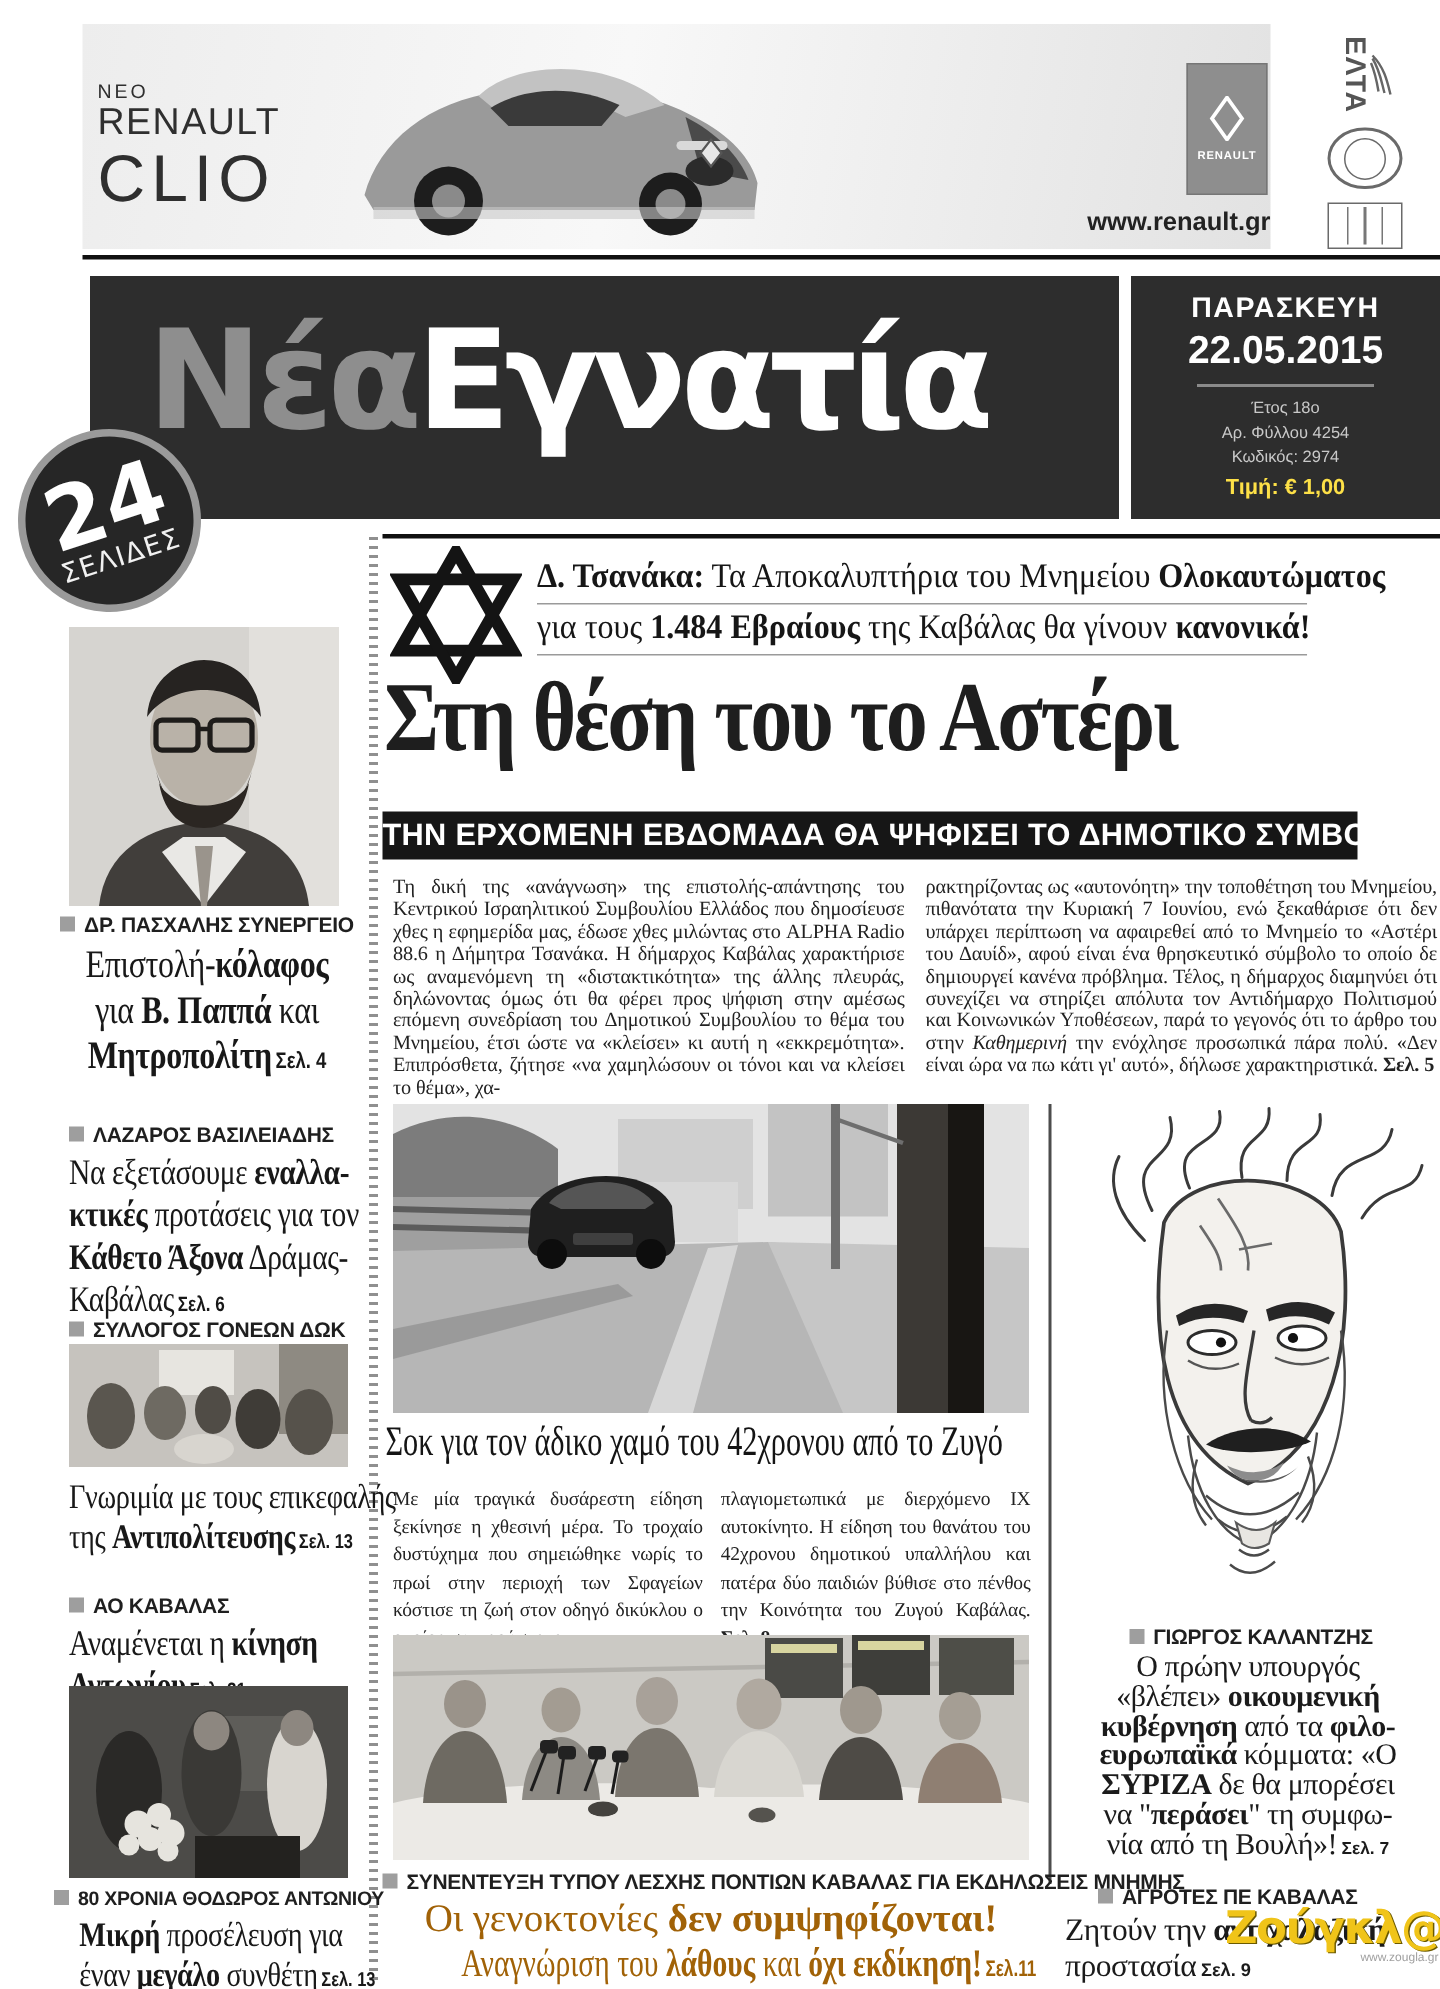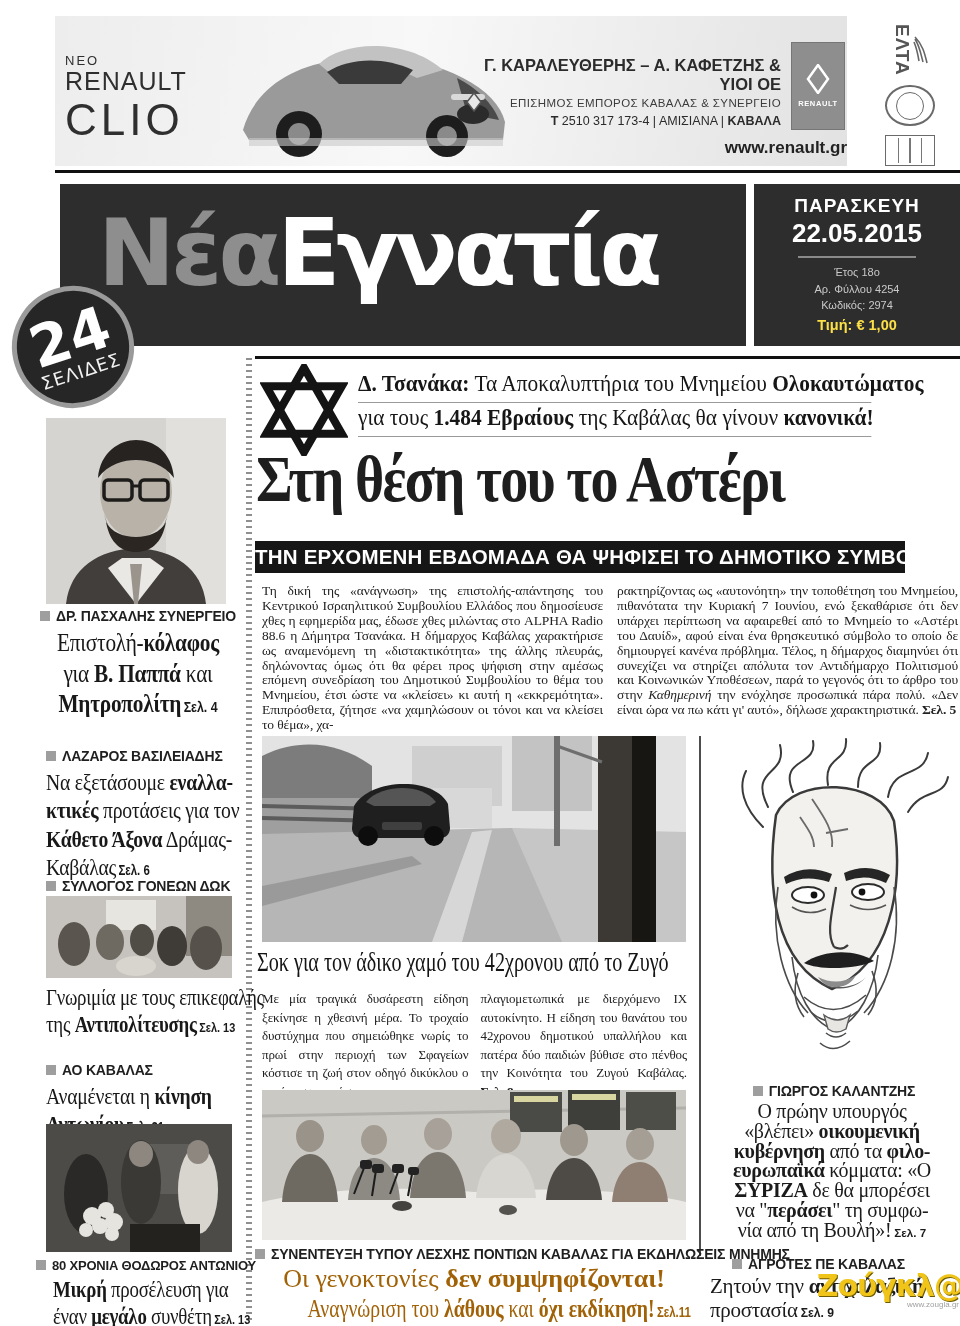--- a/index.html
+++ b/index.html
@@ -132,25 +132,20 @@
     <path d="M242,60 C262,70 278,86 284,102 L252,96 Z" fill="#4a4a4a"></path>
     <ellipse cx="258" cy="96" rx="16" ry="10" fill="#2b2b2b"></ellipse>
     <rect x="236" y="76" width="34" height="6" rx="3" fill="#d9d9d9"></rect>
     <path d="M252,84 l7,9 l7,-9 l-7,-9 Z" fill="#e8e8e8" stroke="#555" stroke-width="1.5"></path>
     <circle cx="84" cy="116" r="23" fill="#1d1d1d"></circle>
     <circle cx="84" cy="116" r="11" fill="#8a8a8a"></circle>
     <circle cx="232" cy="118" r="21" fill="#1d1d1d"></circle>
     <circle cx="232" cy="118" r="10" fill="#8a8a8a"></circle>
     <rect x="34" y="120" width="254" height="8" fill="#c9c9c9" opacity="0.6"></rect>
   </svg>
-  <div class="abs ad-dealer">
-    <div class="d1">Γ. ΚΑΡΑΛΕΥΘΕΡΗΣ – Α. ΚΑΦΕΤΖΗΣ &amp; ΥΙΟΙ ΟΕ</div>
-    <div class="d2">ΕΠΙΣΗΜΟΣ ΕΜΠΟΡΟΣ ΚΑΒΑΛΑΣ &amp; ΣΥΝΕΡΓΕΙΟ</div>
-    <div class="d3"><span class="b">Τ </span><span>2510 317 173-4</span><span> | ΑΜΙΣΙΑΝΑ | </span><span class="b">ΚΑΒΑΛΑ</span></div>
-  </div>
   <div class="abs ren-box">
     <svg width="24" height="30" viewBox="0 0 24 30">
       <path d="M12,1 L22,15 L12,29 L2,15 Z" fill="none" stroke="#ffffff" stroke-width="2.5"></path>
     </svg>
     <div class="ren-label">RENAULT</div>
   </div>
   <div class="abs ad-site">www.renault.gr</div>
 </div>
 
 <div class="abs elta">

